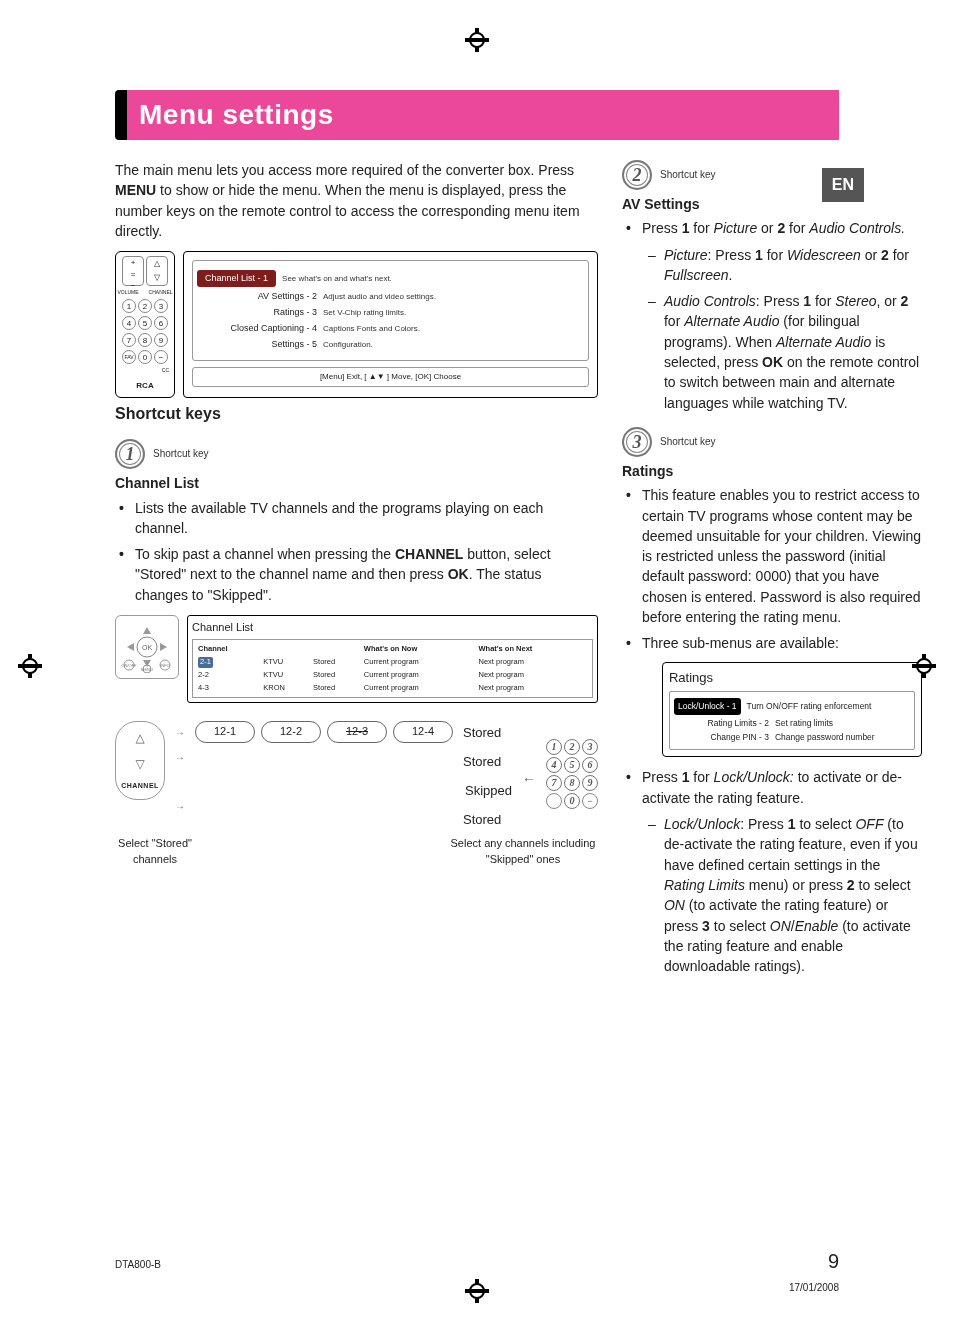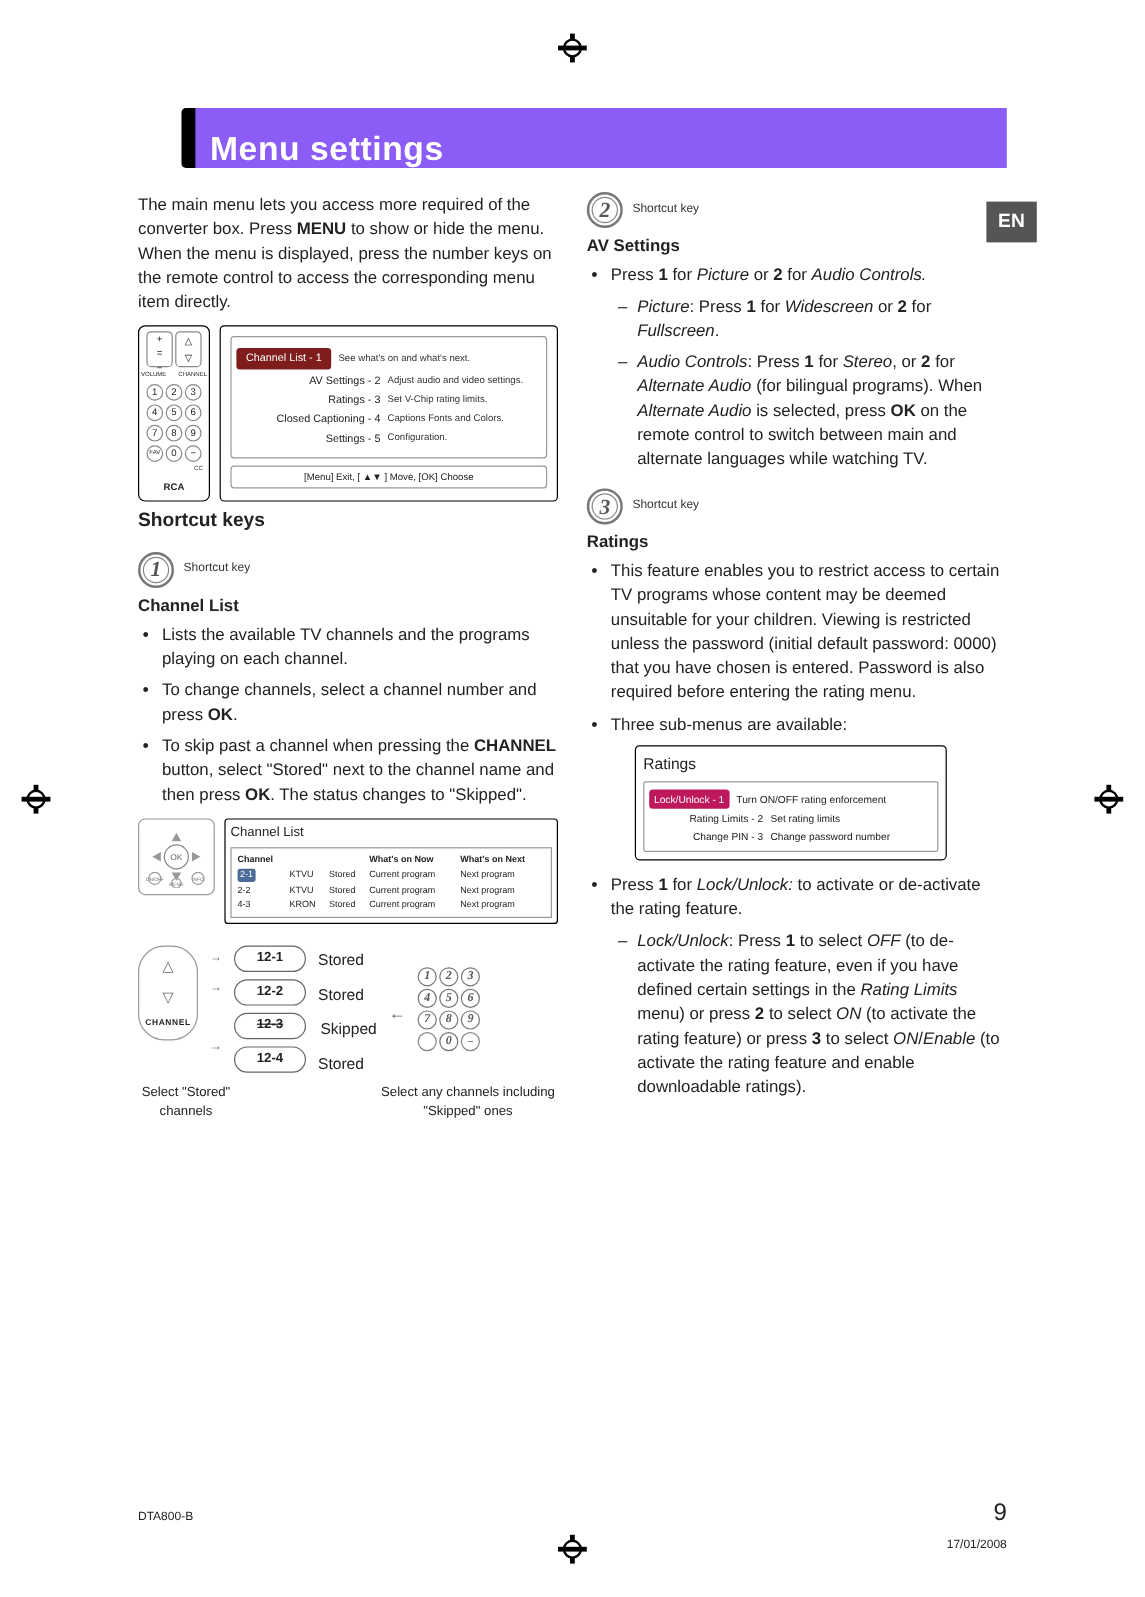--- a/index.html
+++ b/index.html
@@ -11,21 +11,21 @@
   .regmark.tc { left: 50%; top: 28px; transform: translateX(-50%); }
   .regmark.bc { left: 50%; bottom: 28px; transform: translateX(-50%); }
   .regmark.l { left: 18px; top: 50%; transform: translateY(-50%); }
   .regmark.r { right: 18px; top: 50%; transform: translateY(-50%); }
   .regmark::before { content: ""; position: absolute; left: 10px; top: 0; width: 4px; height: 24px; background: #000; }
   .regmark::after { content: ""; position: absolute; top: 10px; left: 0; width: 24px; height: 4px; background: #000; }
   .regmark .ring { position: absolute; left: 4px; top: 4px; width: 16px; height: 16px; border-radius: 50%; background: #fff; border: 2px solid #000; }
 
   .lang-tab { position: absolute; right: 90px; top: 168px; background: #555; color: #fff; font-size: 16px; font-weight: bold; padding: 8px 10px; }
 
-  .title-bar { background: #8b5cf6; border-left: 12px solid #000; height: 50px; display: flex; align-items: flex-end; margin-bottom: 20px; border-radius: 4px 0 0 4px; margin-left: 36px; }
+  .title-bar { background: #ec4899; border-left: 12px solid #000; height: 50px; display: flex; align-items: center; margin-bottom: 20px; border-radius: 4px 0 0 4px; }
   .title-bar h1 { color: #fff; font-weight: 600; font-size: 28px; margin-left: 12px; letter-spacing: 0.5px; }
 
   .columns { display: flex; gap: 24px; }
   .col { flex: 1; font-size: 14px; line-height: 1.45; }
 
   .intro { margin-bottom: 10px; }
   .intro strong { font-weight: 900; }
 
   .shortcut-row { display: flex; align-items: center; gap: 8px; margin: 14px 0 4px 0; }
   .shortcut-row .label { font-size: 10px; color: #333; }
@@ -75,38 +75,38 @@
   .chlist-panel table { width: 100%; border-collapse: collapse; font-size: 7.5px; }
   .chlist-panel th, .chlist-panel td { text-align: left; padding: 1px 2px; }
   .chlist-panel .hl { background: #4a6b96; color: #fff; border-radius: 2px; padding: 0 2px; display: inline-block; }
 
   
   .stored-diagram { display: flex; gap: 10px; margin-top: 18px; align-items: flex-start; }
   .chan-buttons { width: 50px; border: 1px solid #999; border-radius: 22px; padding: 8px 4px; display: flex; flex-direction: column; align-items: center; gap: 8px; }
   .chan-buttons .tri { font-size: 12px; color: #666; }
   .chan-buttons .lbl { font-size: 7px; font-weight: 900; letter-spacing: 0.5px; }
   .arrows-col { display: flex; flex-direction: column; gap: 10px; font-size: 10px; color: #666; padding-top: 4px; }
-  .oval-col { display: flex; flex-direction: column; gap: 6px; font-weight: bold; }
+  .oval-col { display: flex; flex-direction: row; gap: 6px; }
   .oval { width: 60px; height: 22px; border: 1px solid #666; border-radius: 12px; display: flex; align-items: center; justify-content: center; font-size: 11px; }
   .status-col { display: flex; flex-direction: column; gap: 10px; padding-top: 3px; font-size: 13px; }
   .status-col .skipped { margin-left: 2px; }
   .strike { text-decoration: line-through; }
   .diag-arrow { font-size: 14px; color: #666; padding-top: 46px; }
   .small-keypad { padding-top: 18px; }
   .under-notes { display: flex; justify-content: space-between; font-size: 11px; margin-top: 6px; text-align: center; }
   .under-notes .un-left { width: 80px; }
   .under-notes .un-right { width: 150px; }
 
   
   .ratings-panel { border: 1px solid #000; border-radius: 4px; margin: 8px 0 10px 40px; width: 260px; padding: 6px; }
   .ratings-panel .rt { font-size: 13px; margin-bottom: 4px; }
   .ratings-panel .inner { border: 1px solid #999; padding: 4px; border-radius: 2px; }
   .ratings-panel .rrow { display: flex; align-items: center; font-size: 8.5px; gap: 6px; margin: 2px 0; }
   .ratings-panel .rrow .rlab { width: 95px; text-align: right; }
-  .ratings-panel .rrow.sel .rlab { background: #be185d; color: #fff; border-radius: 3px; padding: 2px 4px; width: auto; }
+  .ratings-panel .rrow.sel .rlab { background: #000000; color: #fff; border-radius: 3px; padding: 2px 4px; width: auto; }
 
   .footer { position: absolute; left: 115px; right: 115px; bottom: 58px; display: flex; justify-content: space-between; align-items: baseline; font-size: 10px; }
   .footer .pn { font-size: 20px; }
   .footer .date { position: absolute; right: 0; bottom: -20px; font-size: 10px; }
 </style>
 </head>
 <body>
 
 <div class="page">
   <div class="regmark tc">
@@ -205,21 +205,20 @@
       <div class="caption">Shortcut keys</div>
 
       <div class="shortcut-row">
         <span class="circ-num">1</span>
         <span class="label">Shortcut key</span>
       </div>
 
       <h3 class="section-heading">Channel List</h3>
       <ul class="bullets">
         <li>Lists the available TV channels and the programs playing on each channel.</li>
-        <li>To change channels, select a channel number and press <strong class="bold">OK</strong>.</li>
         <li>To skip past a channel when pressing the <strong class="bold">CHANNEL</strong> button, select "Stored" next to the channel name and then press <strong class="bold">OK</strong>. The status changes to "Skipped".</li>
       </ul>
 
       <div class="chlist-row">
         <div class="nav-remote">
           <svg viewBox="0 0 52 52">
             <circle cx="26" cy="26" r="10" fill="none" stroke="#888"></circle>
             <text x="26" y="29" text-anchor="middle" font-size="7" fill="#666">OK</text>
             <polygon points="26,6 22,13 30,13" fill="#999"></polygon>
             <polygon points="26,46 22,39 30,39" fill="#999"></polygon>

